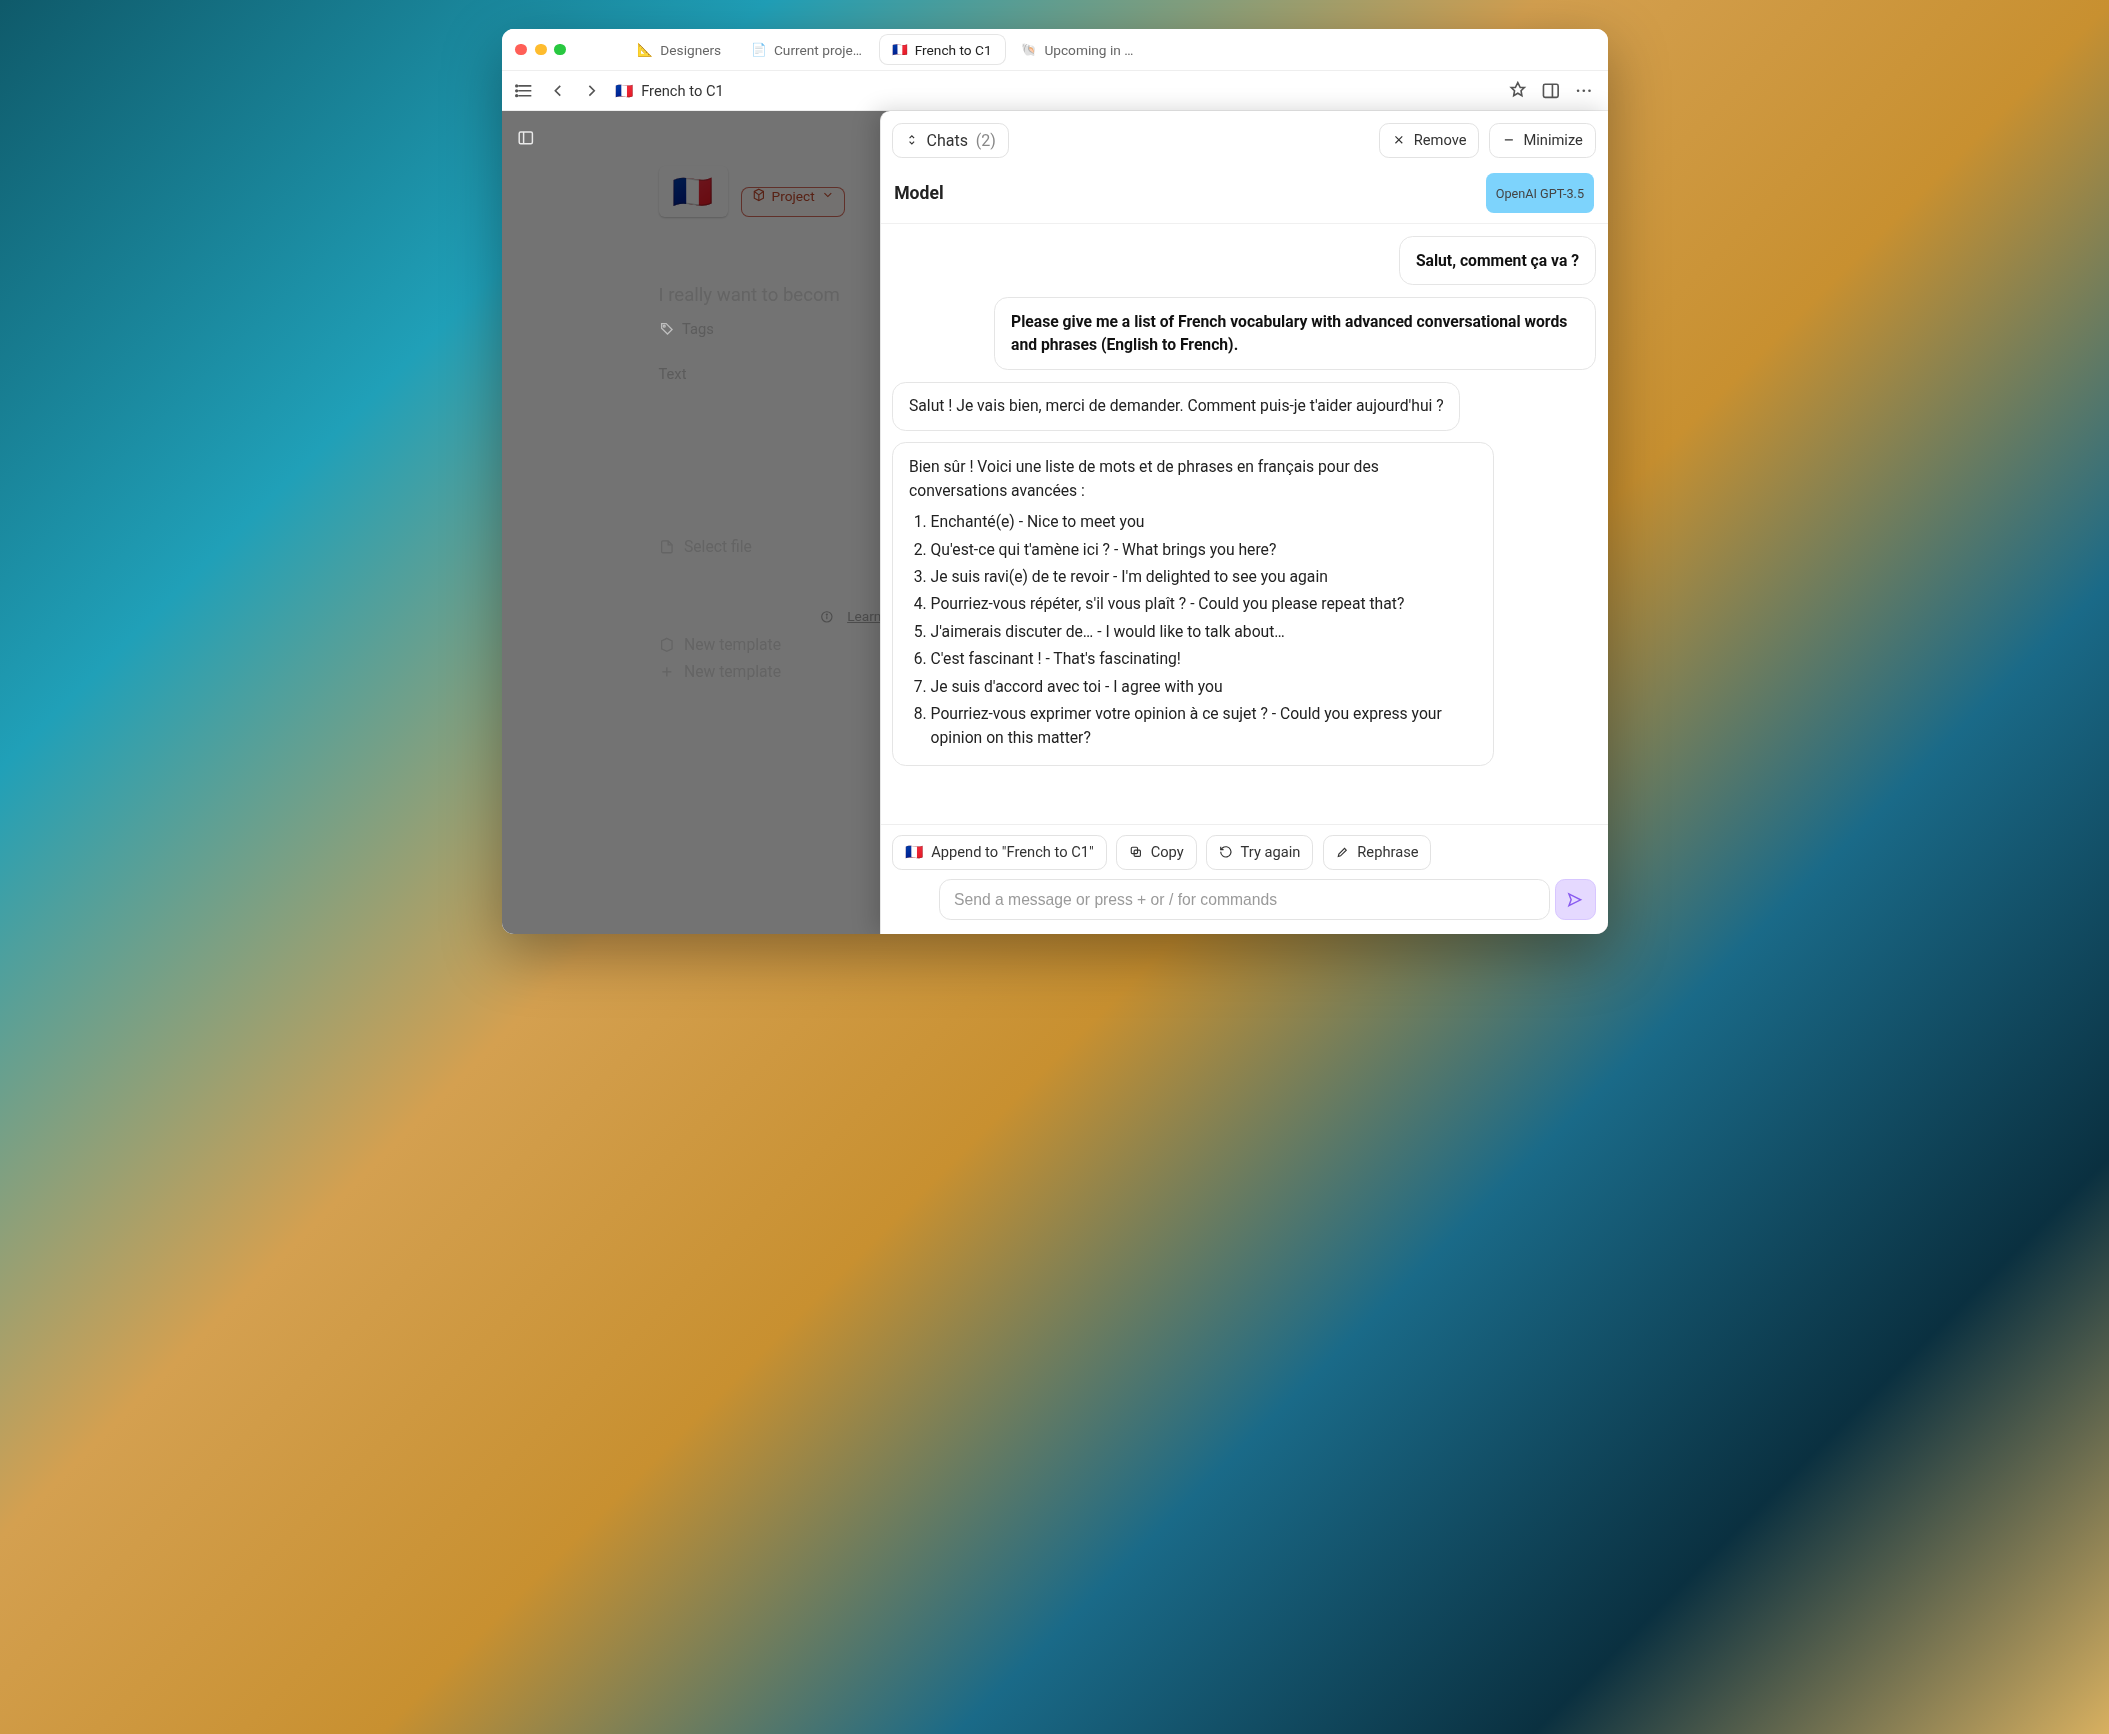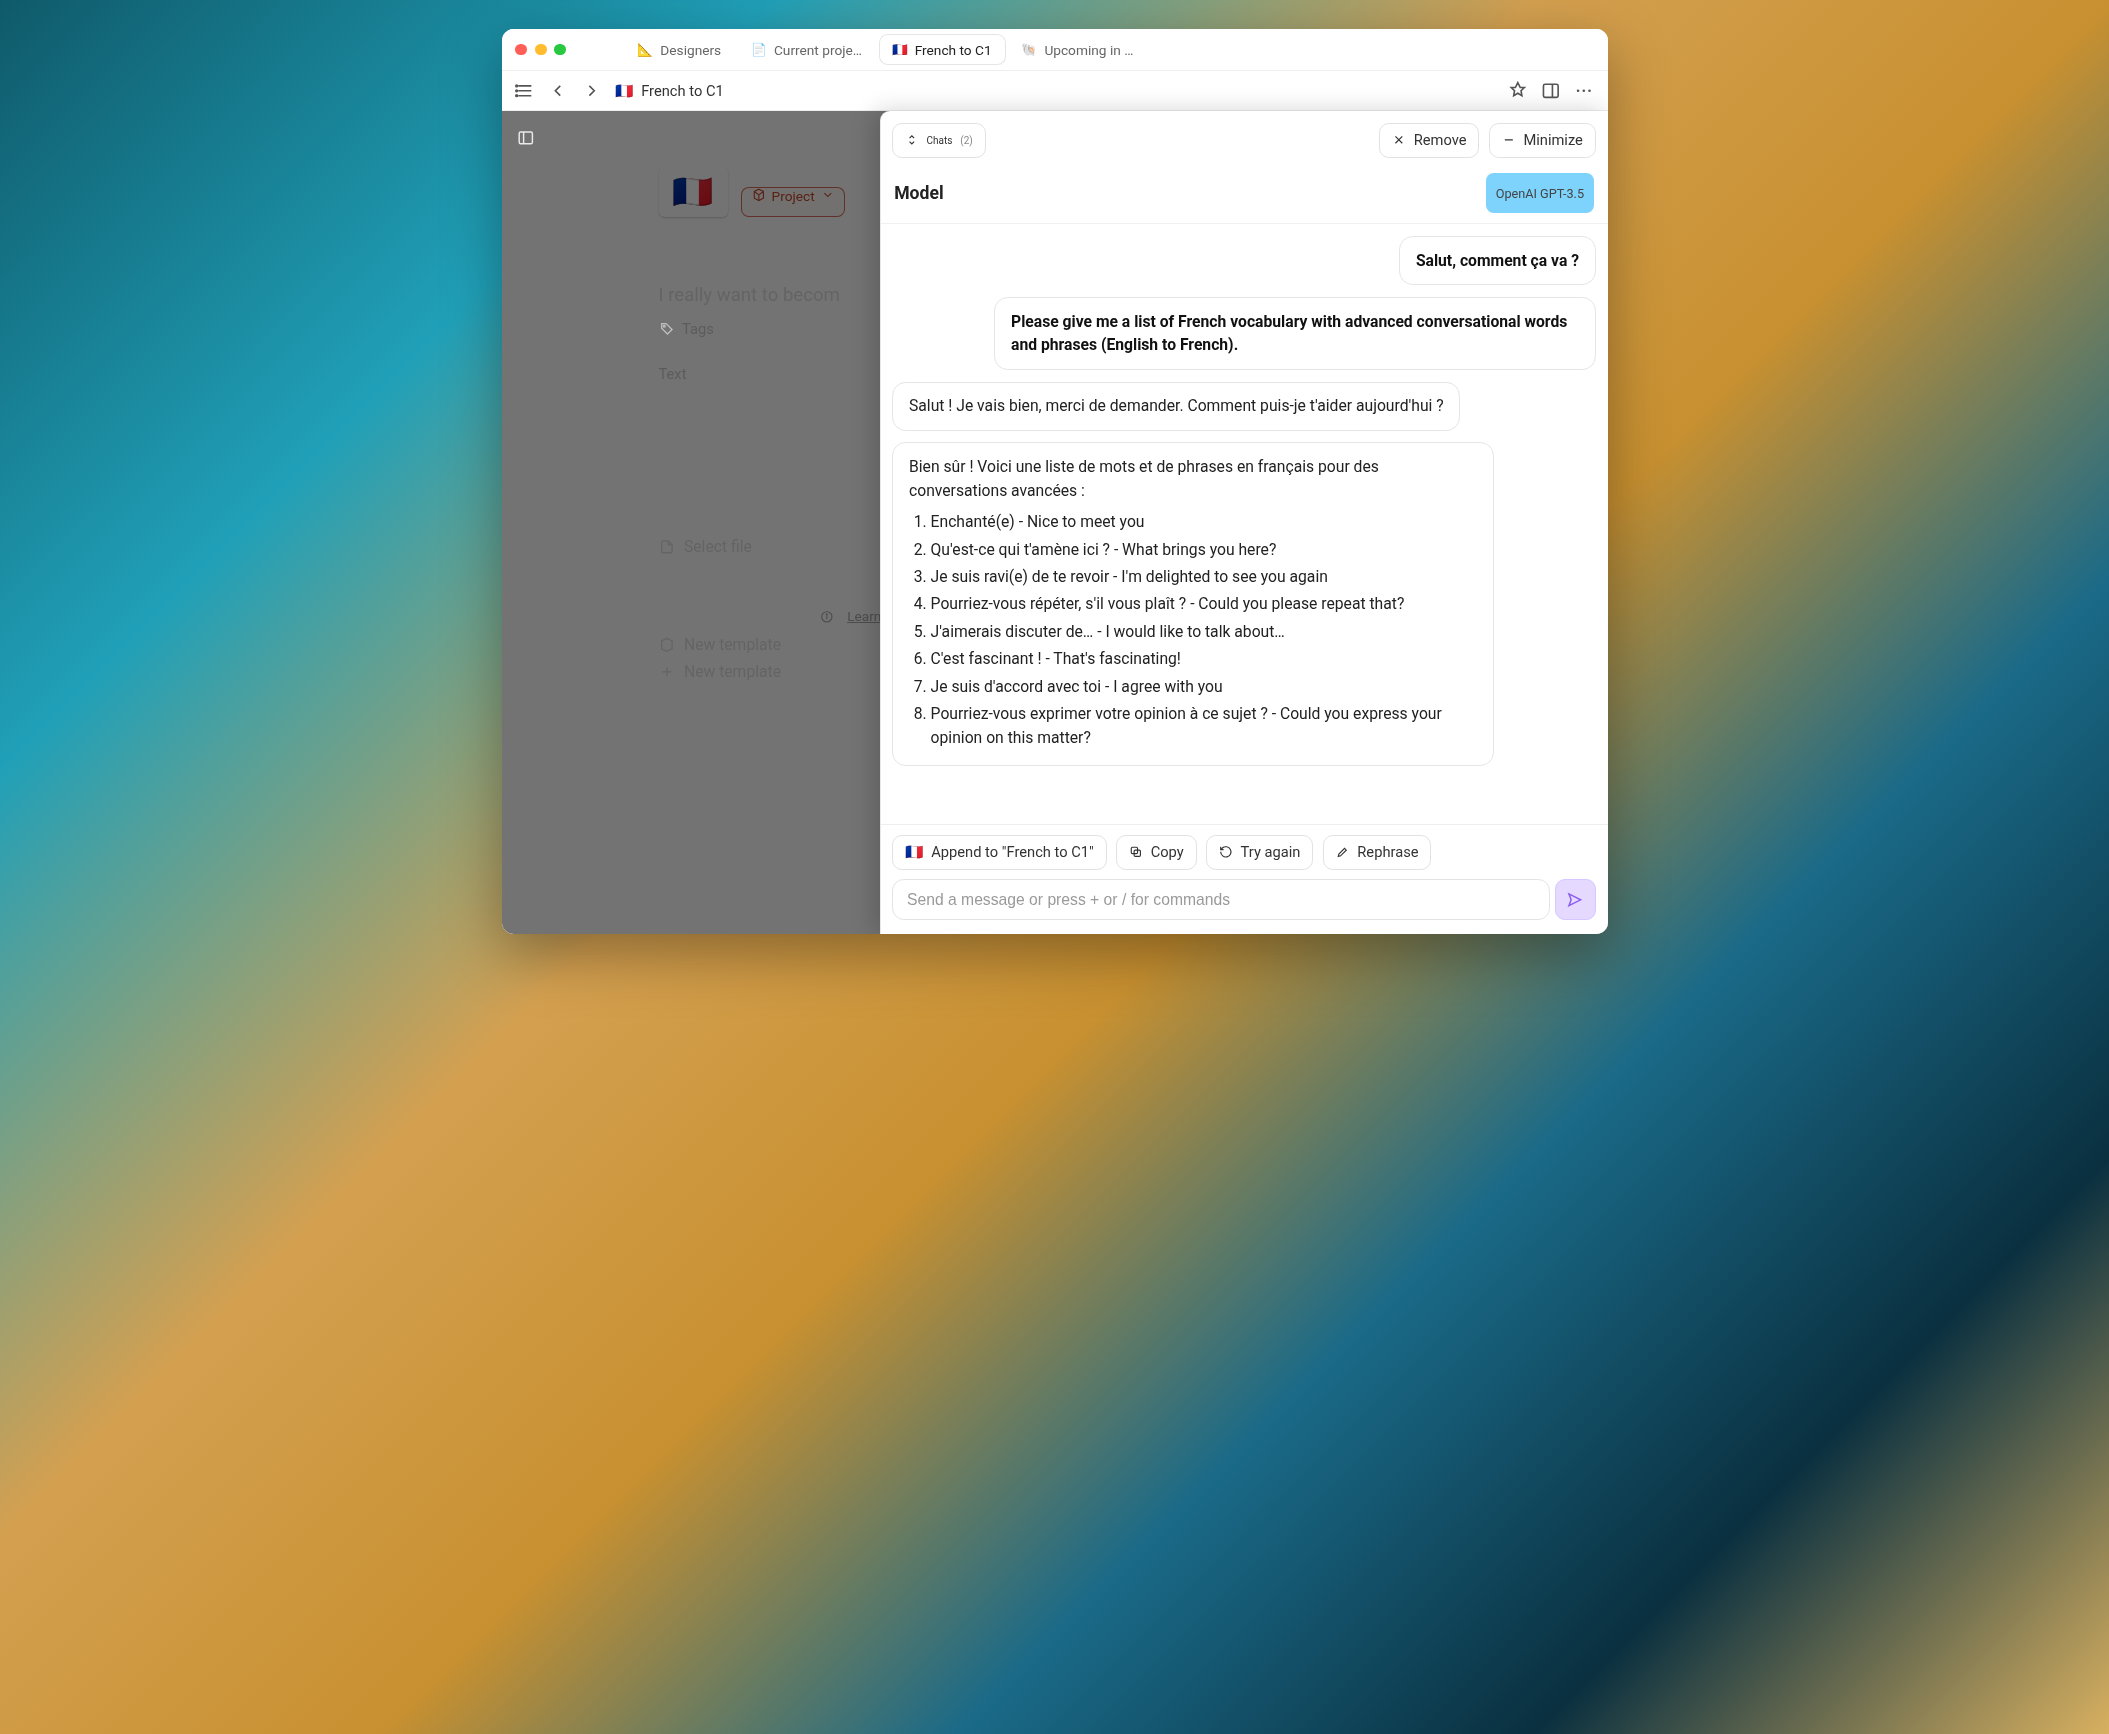--- a/index.html
+++ b/index.html
@@ -48,35 +48,35 @@
   .learn{color:#aaa;text-decoration:underline;font-size:13.7px;font-weight:400;cursor:pointer;}
   .item{display:flex;align-items:center;gap:9.8px;color:#ddd;font-size:15.7px;margin:7.8px 0;cursor:pointer;}
   .item svg{width:15.7px;height:15.7px;}
   
   .panel{
     position:absolute;right:0;top:0;bottom:0;width:727px;background:#fff;
     border-left:1px solid #e7e7e7;display:flex;flex-direction:column;border-top-left-radius:9.8px;
     box-shadow:-5.9px 0 23.5px rgba(0,0,0,.18);
   }
   .panel-hdr{display:flex;align-items:center;gap:9.8px;padding:11.8px 11.8px;}
-  .chats-btn{border:1px solid #e2e2e2;border-radius:9.8px;height:33px;padding:0 11.8px;display:flex;align-items:center;gap:7.8px;font-size:10px;color:#333;cursor:pointer;}
+  .chats-btn{border:1px solid #e2e2e2;border-radius:9.8px;height:33px;padding:0 11.8px;display:flex;align-items:center;gap:7.8px;font-size:16px;color:#333;cursor:pointer;}
   .chats-btn svg{width:13.7px;height:13.7px;}
   .pill-btn{border:1px solid #e2e2e2;border-radius:9.8px;height:33px;padding:0 11.8px;display:flex;align-items:center;gap:7.8px;font-size:14.7px;color:#333;cursor:pointer;background:#fff;}
   .panel-hdr .spacer{flex:1;}
   .panel-sub{padding:3.9px 13.7px 9.8px;border-bottom:1px solid #f0f0f0;display:flex;align-items:center;}
   .panel-sub .model{font-size:17.6px;font-weight:700;color:#222;}
   .panel-sub .prov{margin-left:auto;background:#7dd3fc;border-radius:7.8px;height:40px;padding:0 9.8px;display:flex;align-items:center;font-size:12.7px;color:#444;}
   .chat-scroll{flex:1;overflow:hidden;padding:11.8px 11.8px 0;display:flex;flex-direction:column;gap:11.8px;}
   .bubble{border:1px solid #e5e5e5;border-radius:13.7px;padding:11.8px 15.7px;font-size:15.7px;color:#222;line-height:1.5;max-width:568px;}
   .bubble.user{align-self:flex-end;font-weight:700;color:#111;}
   .bubble.ai{align-self:flex-start;font-weight:400;}
   .bubble ol{margin:7.8px 0 0 0;padding-left:21.6px;}
   .bubble ol li{margin:3.9px 0;}
   .panel-actions{border-top:1px solid #eee;padding:9.8px 11.8px;display:flex;gap:9.8px;}
-  .input-row{padding:0 11.8px 13.7px;display:flex;gap:5px;align-items:center;}
+  .input-row{padding:0 11.8px 13.7px;display:flex;gap:5px;align-items:center;margin-left:47px;}
   .chat-input{flex:1;border:1px solid #e3e3e3;border-radius:11.8px;height:39px;padding:0 13.7px;font-size:15.7px;color:#333;}
   .chat-input::placeholder{color:#9a9a9a;}
   .send{width:39px;height:39px;border-radius:9.8px;background:#e5d9ff;border:1px solid #d7c6ff;display:flex;align-items:center;justify-content:center;cursor:pointer;}
   .send svg{width:17.6px;height:17.6px;stroke:#8a5cf0;}
   .thin-icon{width:13.7px;height:13.7px;}
 </style>
 </head>
 <body>
 
 <div class="window">

